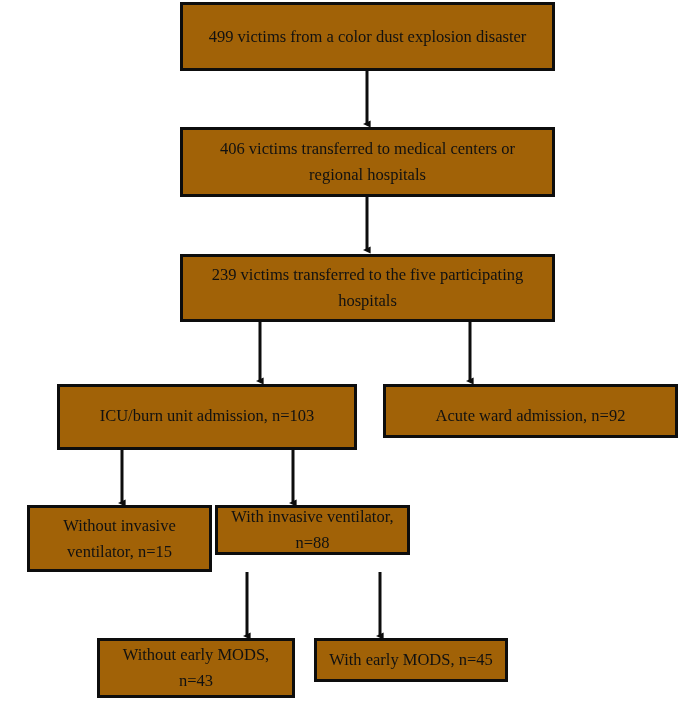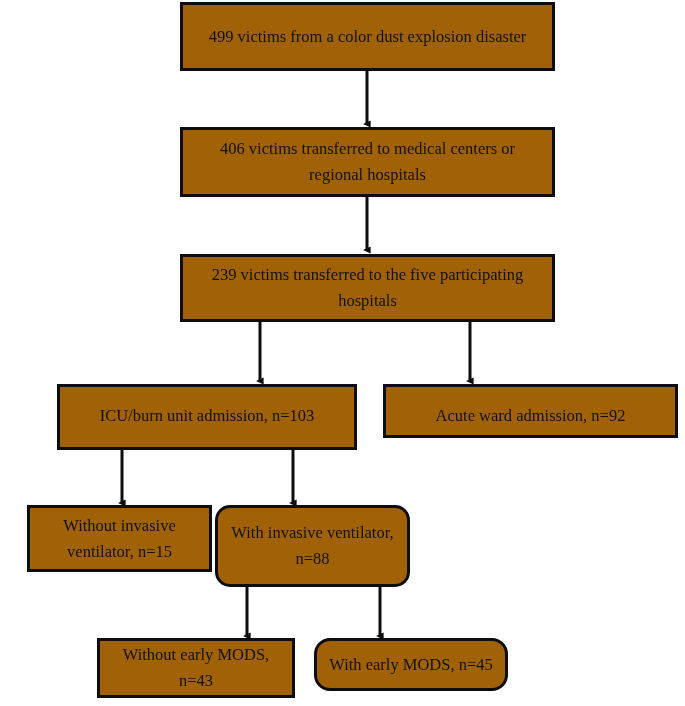--- a/index.html
+++ b/index.html
@@ -95,25 +95,25 @@
   </div>
 
   <div class="node top-align" style="left:383px; top:384px; width:295px; height:54px;">
     <span class="label">Acute ward admission, n=92</span>
   </div>
 
   <div class="node" style="left:3px; top:505px; width:185px; height:67px;margin-left:24px;">
     <span class="label">Without invasive ventilator, n=15</span>
   </div>
 
-  <div class="node" style="left:215px; top:505px; width:195px; height:82px;border-radius:15px;">
+  <div class="node" style="left:215px; top:505px; width:195px; height:50px;">
     <span class="label">With invasive ventilator, n=88</span>
   </div>
 
   <div class="node" style="left:97px; top:638px; width:198px; height:60px;">
     <span class="label">Without early MODS, n=43</span>
   </div>
 
-  <div class="node" style="left:314px; top:638px; width:194px; height:53px;border-radius:16px;">
+  <div class="node" style="left:314px; top:638px; width:194px; height:44px;">
     <span class="label">With early MODS, n=45</span>
   </div>
 
 </div>
 
 </body></html>

